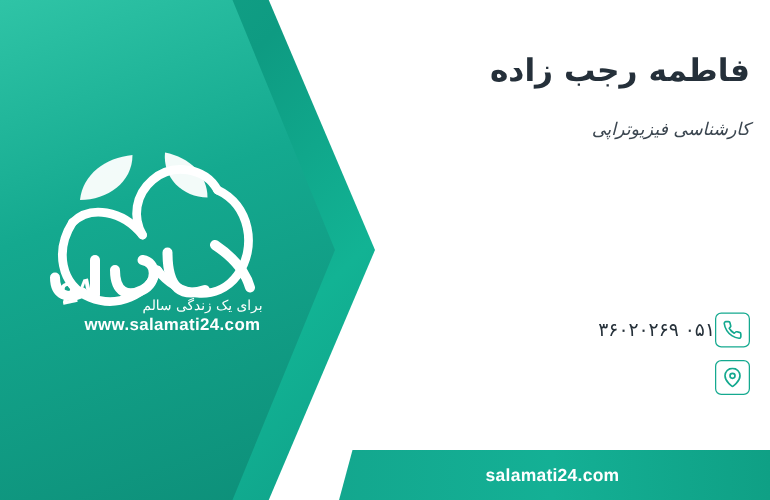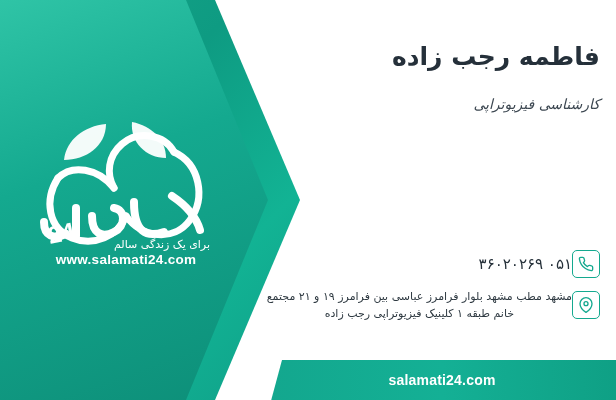--- a/index.html
+++ b/index.html
@@ -50,21 +50,21 @@
   }
   
   .logo-wrap {
     position: absolute;
     left: 14px; top: 104px;
     width: 220px; height: 160px;
   }
   .logo-svg { display: block; }
   .logo-url {
     position: absolute;
-    left: 8px; top: 148px;
+    left: 20px; top: 148px;
     width: 208px;
     text-align: center;
     color: #ffffff;
     font-size: 13.5px;
     font-weight: bold;
     font-family: "Liberation Sans", sans-serif;
     letter-spacing: 0.3px;
   }
   
   .right {
@@ -172,24 +172,20 @@
       <span class="phone-number">۰۵۱ ۳۶۰۲۰۲۶۹</span>
     </div>
 
     <div class="contact-row row-address">
       <span class="icon-box">
         <svg width="16" height="16" viewBox="0 0 24 24" fill="none" stroke="#14a98f" stroke-width="2" stroke-linecap="round" stroke-linejoin="round">
           <path d="M21 10c0 7-9 13-9 13s-9-6-9-13a9 9 0 0 1 18 0z"></path>
           <circle cx="12" cy="10" r="3"></circle>
         </svg>
       </span>
-      <span class="contact-text small">
-        <span class="addr-line">مشهد مطب مشهد بلوار فرامرز عباسی بین فرامرز ۱۹ و ۲۱ مجتمع</span>
-        <span class="addr-line">خانم طبقه ۱ کلینیک فیزیوتراپی رجب زاده</span>
-      </span>
     </div>
   </div>
 
   <div class="bottom-bar">
     <span class="bottom-bar-text">salamati24.com</span>
   </div>
 
 </div>
 
 </body></html>

